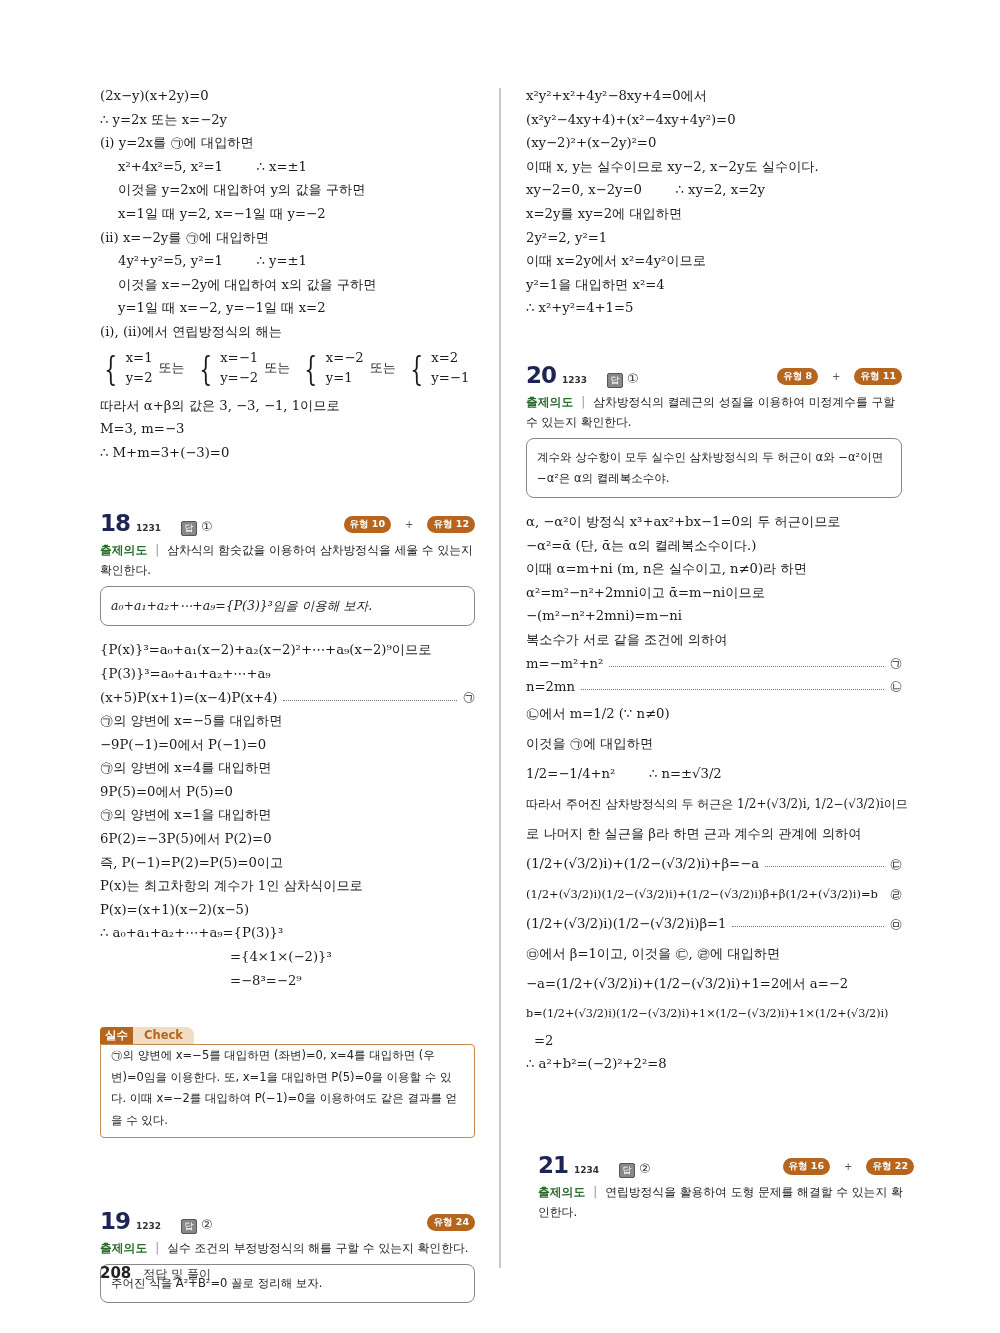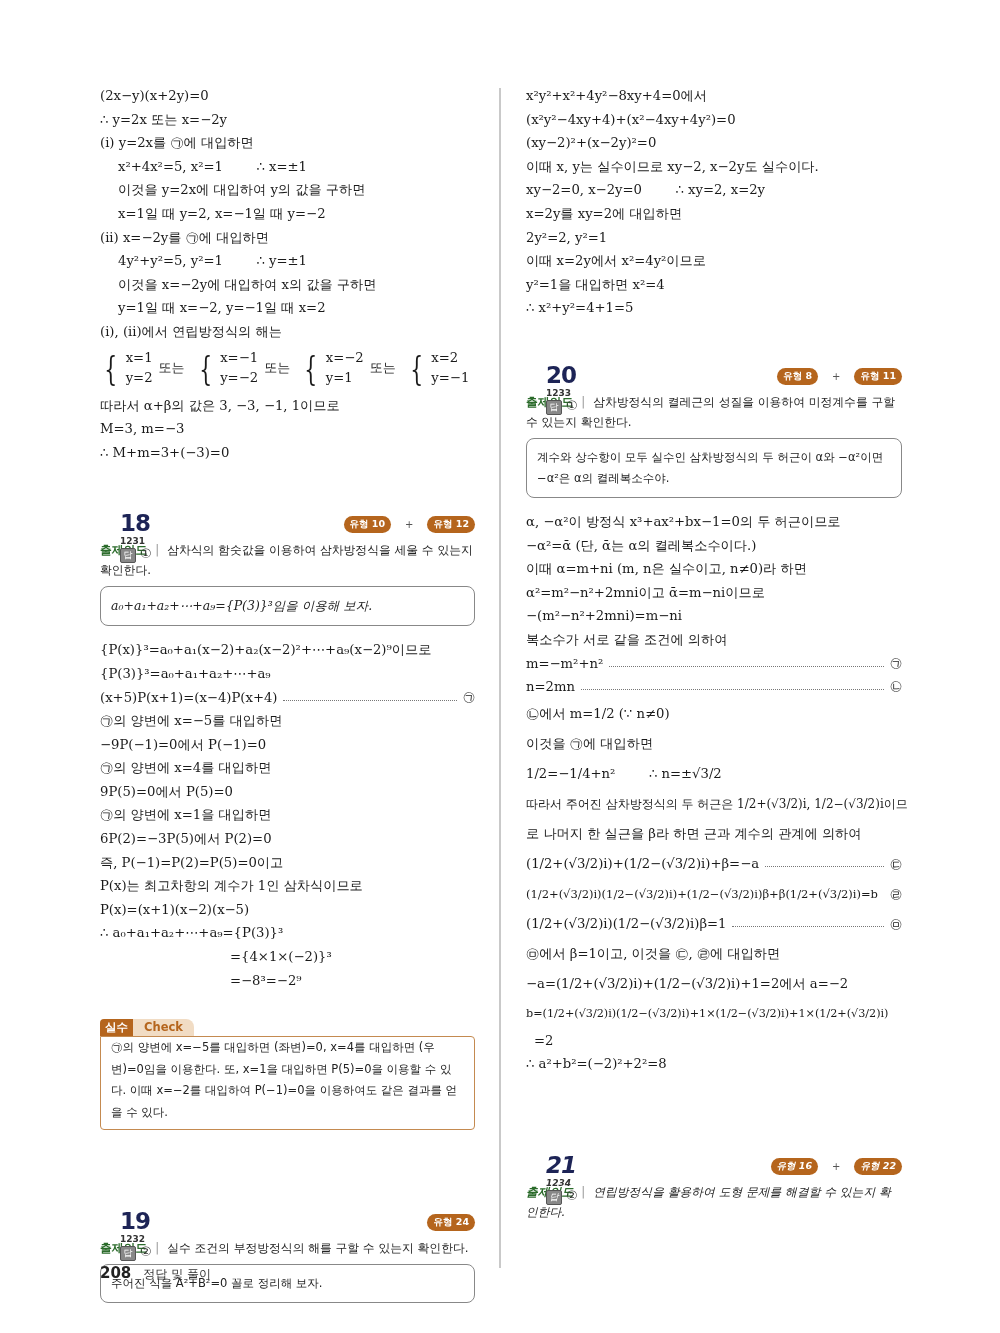--- a/index.html
+++ b/index.html
@@ -11,34 +11,34 @@
   .divider { position:absolute; left:499px; top:88px; width:2px; height:1180px; background:#c9c9c9; }
   .line { font-size:13.2px; line-height:23.6px; white-space:nowrap; }
   .ind { padding-left:18px; }
   .lead { display:flex; align-items:center; white-space:nowrap; }
   .lead .dots { flex:1; border-bottom:1.5px dotted #777; margin:0 6px; height:0; position:relative; top:3px; }
   .lead .mark { font-family:"DejaVu Sans", sans-serif; font-size:12px; }
   .sys { display:flex; align-items:center; gap:4px; font-size:13.2px; margin:4px 0 6px; }
   .brace { font-size:34px; line-height:40px; font-weight:300; transform:scaleX(0.6); display:inline-block; }
   .sys .pair { display:inline-flex; flex-direction:column; line-height:20px; }
   .sys .or { font-family:"DejaVu Sans", sans-serif; font-size:13px; margin:0 6px 0 2px; }
-  .qhead { display:flex; align-items:baseline; position:relative; height:30px;flex-direction:column; }
+  .qhead { display:flex; align-items:baseline; position:relative; height:30px; }
   .qnum { font-family:"DejaVu Sans", sans-serif; font-weight:bold; font-size:23px; color:#1d2456; letter-spacing:-1px; }
   .qcode { font-family:"DejaVu Sans", sans-serif; font-size:9px; font-weight:bold; color:#333; margin-left:6px; }
   .qans { font-family:"DejaVu Sans", sans-serif; font-size:13px; margin-left:20px; color:#333; }
   .ansbox { display:inline-block; width:14px; height:13px; border:1px solid #555; background:#888; color:#fff; font-size:9px; text-align:center; line-height:13px; margin-right:4px; border-radius:2px; }
   .badges { position:absolute; right:0; top:6px; display:flex; align-items:center; gap:14px; }
   .badge { background:#b5651d; color:#fff; font-family:"DejaVu Sans", sans-serif; font-weight:bold; font-size:9.5px; padding:2px 6px; border-radius:9px; }
   .plus { font-family:"DejaVu Sans", sans-serif; font-size:10px; color:#555; }
   .intent { font-family:"DejaVu Sans", sans-serif; font-size:11.8px; line-height:20px; color:#222; }
   .intent-label { color:#2b6b2b; font-weight:bold; }
   .sep { color:#999; margin:0 8px; }
   .hint { border:1.2px solid #888; border-radius:8px; padding:8px 10px; margin:6px 0 12px; font-size:11.5px; line-height:21px; font-family:"DejaVu Sans", sans-serif; color:#222; }
   .hint .m { font-family:"DejaVu Serif", serif; font-style:italic; font-size:12.5px; }
-  .check-wrap { margin-top:24px; }
+  .check-wrap { margin-top:32px; }
   .check-tab { display:inline-flex; font-family:"DejaVu Sans", sans-serif; font-size:11.5px; font-weight:bold; }
   .check-tab .k { background:#b5651d; color:#fff; padding:1px 5px; border-radius:4px 0 0 0; }
   .check-tab .c { background:#f1dcc4; color:#b5651d; padding:1px 11px; border-radius:0 8px 0 0; }
   .check-box { border:1.4px solid #c48a50; border-radius:0 4px 4px 4px; padding:0 10px 6px 10px; font-family:"DejaVu Sans", sans-serif; font-size:11.5px; line-height:21.5px; color:#222; }
   .footer { position:absolute; left:100px; top:1264px; font-family:"DejaVu Sans", sans-serif; display:flex; align-items:baseline; gap:12px; }
   .pg { font-weight:bold; font-size:15px; color:#222; }
   .pgtitle { font-size:12px; color:#333; }
   .tall { line-height:30px; }
 </style>
 </head>
@@ -226,21 +226,21 @@
       <span class="dots"></span>
       <span class="mark">㉤</span>
     </div>
     <div class="line tall">㉤에서 β=1이고, 이것을 ㉢, ㉣에 대입하면</div>
     <div class="line tall">−a=(1/2+(√3/2)i)+(1/2−(√3/2)i)+1=2에서 a=−2</div>
     <div class="line tall" style="font-size:11.2px">b=(1/2+(√3/2)i)(1/2−(√3/2)i)+1×(1/2−(√3/2)i)+1×(1/2+(√3/2)i)</div>
     <div class="line" style="padding-left:8px">=2</div>
     <div class="line">∴ a²+b²=(−2)²+2²=8</div>
   </div>
 
-  <div style="position:absolute; top:1068px; left:0; width:376px;font-style:italic;">
+  <div style="position:absolute; top:1068px; left:12px; width:376px;">
     <div class="qhead">
       <span class="qnum">21</span>
       <span class="qcode">1234</span>
       <span class="qans">
         <span class="ansbox">답</span><span>②</span>
       </span>
       <span class="badges">
         <span class="badge">유형 16</span>
         <span class="plus">+</span>
         <span class="badge">유형 22</span>

